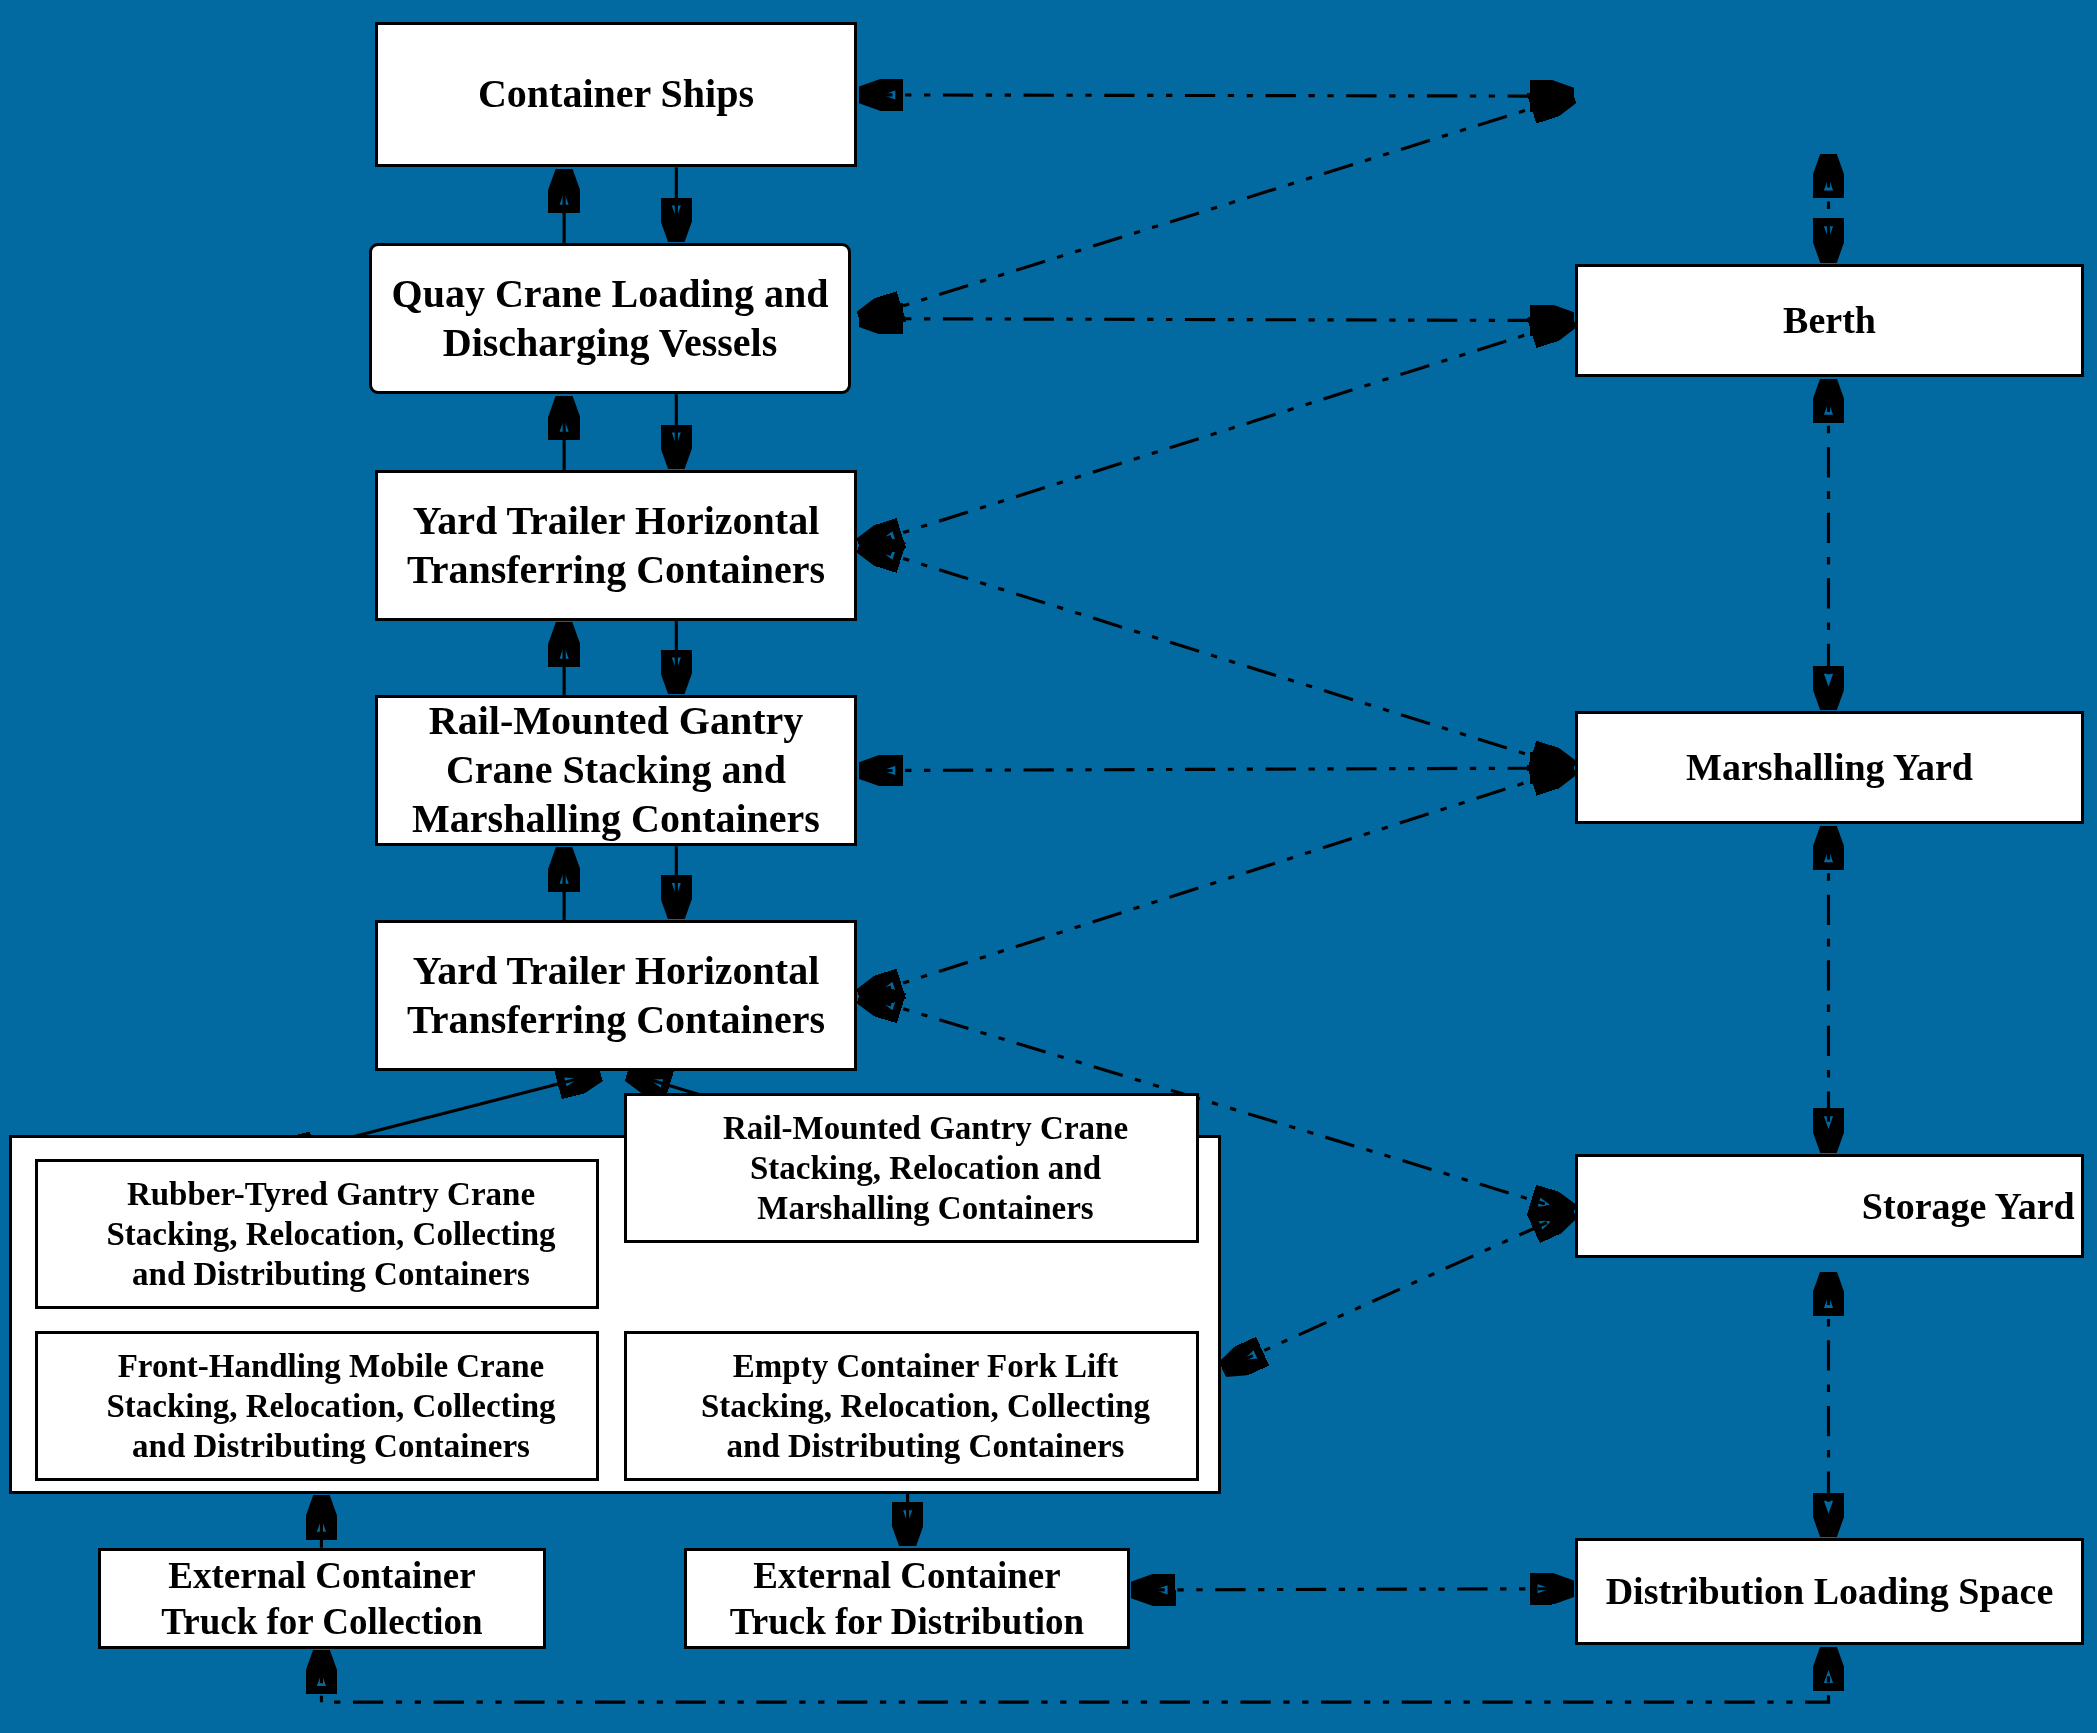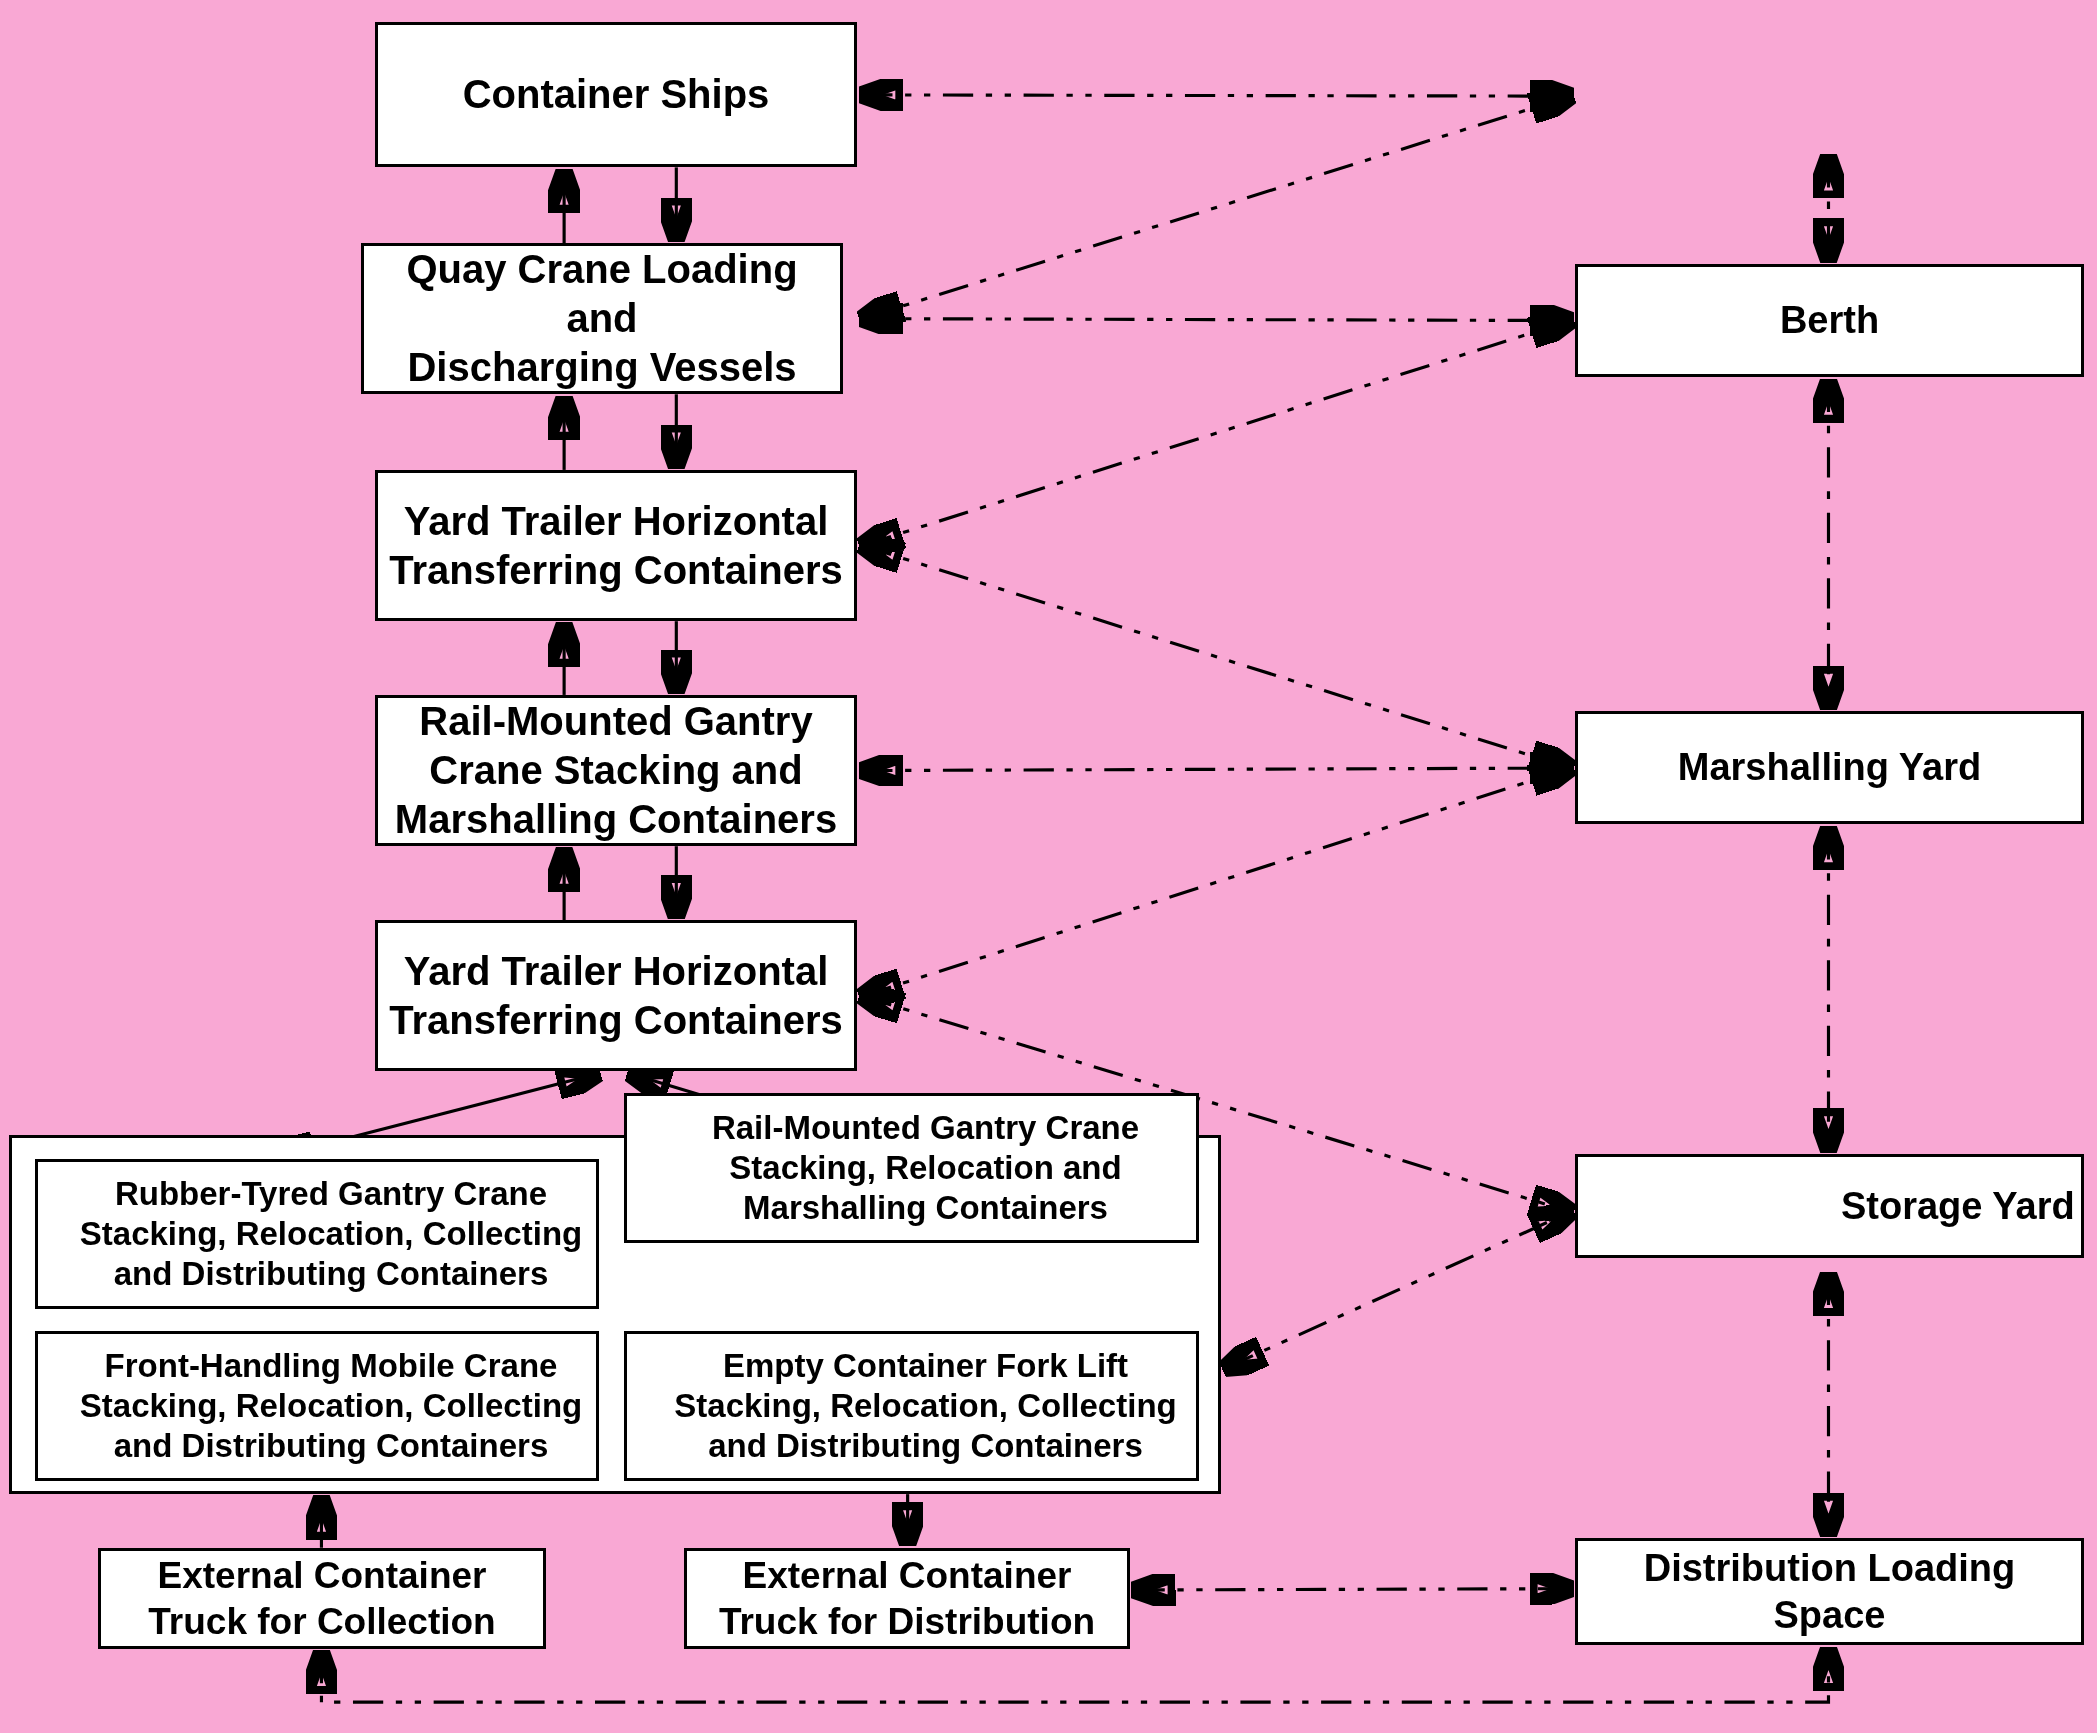--- a/index.html
+++ b/index.html
@@ -4,22 +4,22 @@
 <style>
   html, body {
     margin: 0;
     padding: 0;
     background: #ffffff;
   }
   .stage {
     position: relative;
     width: 2097px;
     height: 1734px;
-    background: #f9a8d4;
-    font-family: Liberation Sans, sans-serif;
+    background: #0369a1;
+    font-family: Liberation Serif, serif;
   }
   .wires {
     position: absolute;
     left: 0;
     top: 0;
     width: 2097px;
     height: 1734px;
   }
   .wires path {
     fill: none;
@@ -103,21 +103,21 @@
     <path class="dd2" d="M 2901 1315 L 2901 1823" marker-start="url(#arr)" marker-end="url(#arr)"></path>
     <path class="dd2" d="M 2901 2022 L 2901 2433" marker-start="url(#arr)" marker-end="url(#arr)"></path>
 
     <path class="dd" d="M 510 2622 L 510 2700 L 2901 2700 L 2901 2617" marker-start="url(#arr)" marker-end="url(#arr)"></path>
   </svg>
 
   <div class="box fz-main" style="left:375px; top:22px; width:482px; height:145px;">
     <span class="lbl">Container Ships</span>
   </div>
 
-  <div class="box fz-main" style="left:361px; top:243px; width:482px; height:151px;">
+  <div class="box fz-main" style="left:369px; top:243px; width:482px; height:151px;border-radius:9px;">
     <span class="lbl">Quay Crane Loading and
 Discharging Vessels</span>
   </div>
 
   <div class="box fz-main" style="left:375px; top:470px; width:482px; height:151px;">
     <span class="lbl">Yard Trailer Horizontal
 Transferring Containers</span>
   </div>
 
   <div class="box fz-main" style="left:375px; top:695px; width:482px; height:151px;">

